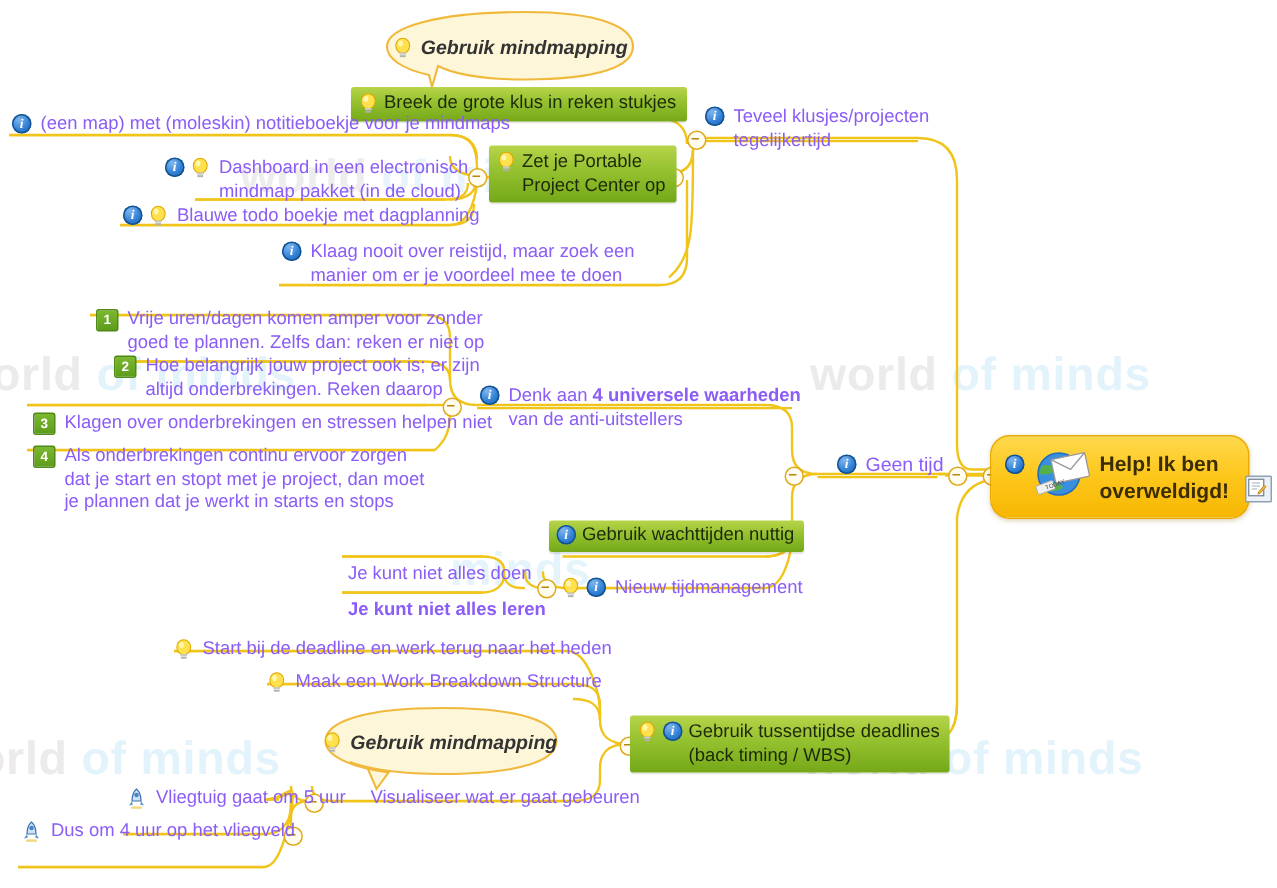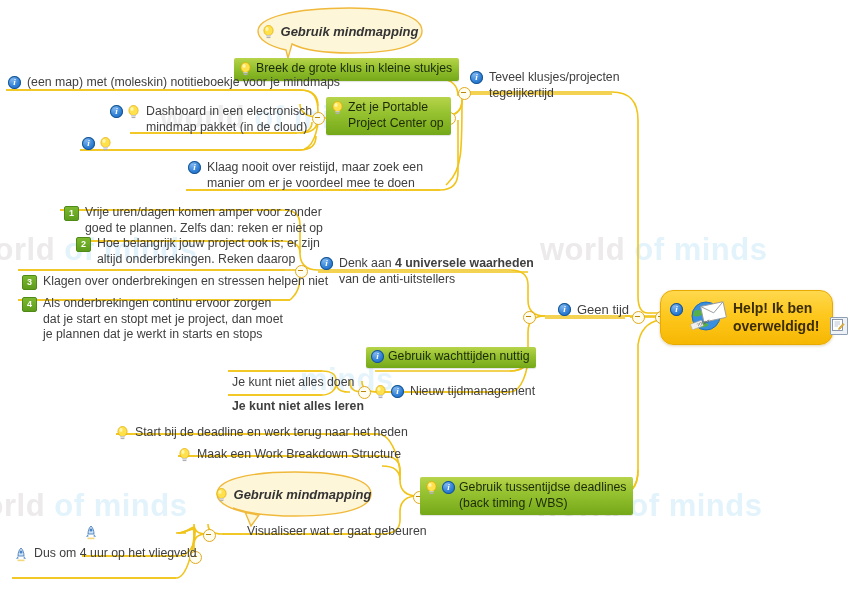--- a/index.html
+++ b/index.html
@@ -16,21 +16,21 @@
     font-family:"Liberation Sans", sans-serif;
     font-size:31px;font-weight:bold;letter-spacing:.5px;
     white-space:nowrap;user-select:none;
   }
   .wm .w1{color:#eceaea;}
   .wm .w2{color:#e3f3fb;}
   svg.conn{position:absolute;left:0;top:0;width:851px;height:592px;overflow:visible;pointer-events:none;}
 
   .node{position:absolute;display:flex;align-items:flex-start;gap:4px;}
   .ntext{
-    font-size:12.3px;color:#404040;line-height:15.5px;white-space:pre-line;
+    font-size:12.3px;color:#8b5cf6;line-height:15.5px;white-space:pre-line;
   }
   .plain{padding:0 2px 1px 2px;}
 
   
   .ico{flex:0 0 auto;display:inline-block;position:relative;top:1px;}
   .ico-info{width:13px;height:13px;border-radius:50%;
     background:radial-gradient(circle at 35% 28%, #7fb6ee 0%, #2f7fd6 55%, #1a5fae 100%);
     box-shadow:0 0 0 1px #15538f inset;
     color:#fff;font-size:9px;font-weight:bold;font-style:italic;
     line-height:13px;text-align:center;font-family:"Liberation Serif",serif;}
@@ -233,21 +233,21 @@
   <div class="node" style="left:234px;top:58px;">
     <div class="green">
       <span class="ico ico-bulb">
         <svg width="13" height="14" viewBox="0 0 13 14">
             <ellipse cx="6.5" cy="5.5" rx="4.6" ry="5" fill="#ffe14d" stroke="#e0a800" stroke-width=".7"></ellipse>
             <ellipse cx="5" cy="4" rx="1.6" ry="2" fill="#fff7b0"></ellipse>
             <rect x="4.3" y="10" width="4.4" height="1.4" fill="#c9c9c9"></rect>
             <rect x="4.6" y="11.8" width="3.8" height="1.3" fill="#b0b0b0"></rect>
           </svg>
       </span>
-      <span class="ntext">Breek de grote klus in kleine stukjes</span>
+      <span class="ntext">Breek de grote klus in reken stukjes</span>
     </div>
   </div>
 
   <div class="node" style="left:8px;top:75px;">
     <span class="ico ico-info">i</span>
     <span class="ntext plain">(een map) met (moleskin) notitieboekje voor je mindmaps</span>
   </div>
 
   <div class="node" style="left:110px;top:104px;">
     <span class="ico ico-info">i</span>
@@ -266,20 +266,21 @@
   <div class="node" style="left:82px;top:136px;">
     <span class="ico ico-info">i</span>
     <span class="ico ico-bulb">
       <svg width="13" height="14" viewBox="0 0 13 14">
           <ellipse cx="6.5" cy="5.5" rx="4.6" ry="5" fill="#ffe14d" stroke="#e0a800" stroke-width=".7"></ellipse>
           <ellipse cx="5" cy="4" rx="1.6" ry="2" fill="#fff7b0"></ellipse>
           <rect x="4.3" y="10" width="4.4" height="1.4" fill="#c9c9c9"></rect>
           <rect x="4.6" y="11.8" width="3.8" height="1.3" fill="#b0b0b0"></rect>
         </svg>
     </span>
+    <span class="ntext plain">Blauwe todo boekje met dagplanning</span>
   </div>
 
   <div class="node" style="left:326px;top:97px;justify-content:flex-end;">
     <div class="green">
       <span class="ico ico-bulb">
         <svg width="13" height="14" viewBox="0 0 13 14">
             <ellipse cx="6.5" cy="5.5" rx="4.6" ry="5" fill="#ffe14d" stroke="#e0a800" stroke-width=".7"></ellipse>
             <ellipse cx="5" cy="4" rx="1.6" ry="2" fill="#fff7b0"></ellipse>
             <rect x="4.3" y="10" width="4.4" height="1.4" fill="#c9c9c9"></rect>
             <rect x="4.6" y="11.8" width="3.8" height="1.3" fill="#b0b0b0"></rect>
@@ -427,20 +428,21 @@
 
   <div class="node" style="left:84px;top:524px;">
     <span class="ico ico-rocket">
       <svg width="14" height="15" viewBox="0 0 14 15">
           <path d="M7,1 C9.2,3 10,6 10,9 L4,9 C4,6 4.8,3 7,1 Z" fill="#cfe3f7" stroke="#3d72b5" stroke-width=".8"></path>
           <circle cx="7" cy="5" r="1.5" fill="#4a84c4"></circle>
           <path d="M4,9 L2,12 L4.5,11.5 Z M10,9 L12,12 L9.5,11.5 Z" fill="#5c94d0"></path>
           <rect x="3.5" y="12.6" width="7" height="1.6" fill="#f3d87a"></rect>
         </svg>
     </span>
+    <span class="ntext plain">Vliegtuig gaat om 5 uur</span>
   </div>
   <div class="node" style="left:14px;top:546px;">
     <span class="ico ico-rocket">
       <svg width="14" height="15" viewBox="0 0 14 15">
           <path d="M7,1 C9.2,3 10,6 10,9 L4,9 C4,6 4.8,3 7,1 Z" fill="#cfe3f7" stroke="#3d72b5" stroke-width=".8"></path>
           <circle cx="7" cy="5" r="1.5" fill="#4a84c4"></circle>
           <path d="M4,9 L2,12 L4.5,11.5 Z M10,9 L12,12 L9.5,11.5 Z" fill="#5c94d0"></path>
           <rect x="3.5" y="12.6" width="7" height="1.6" fill="#f3d87a"></rect>
         </svg>
     </span>

